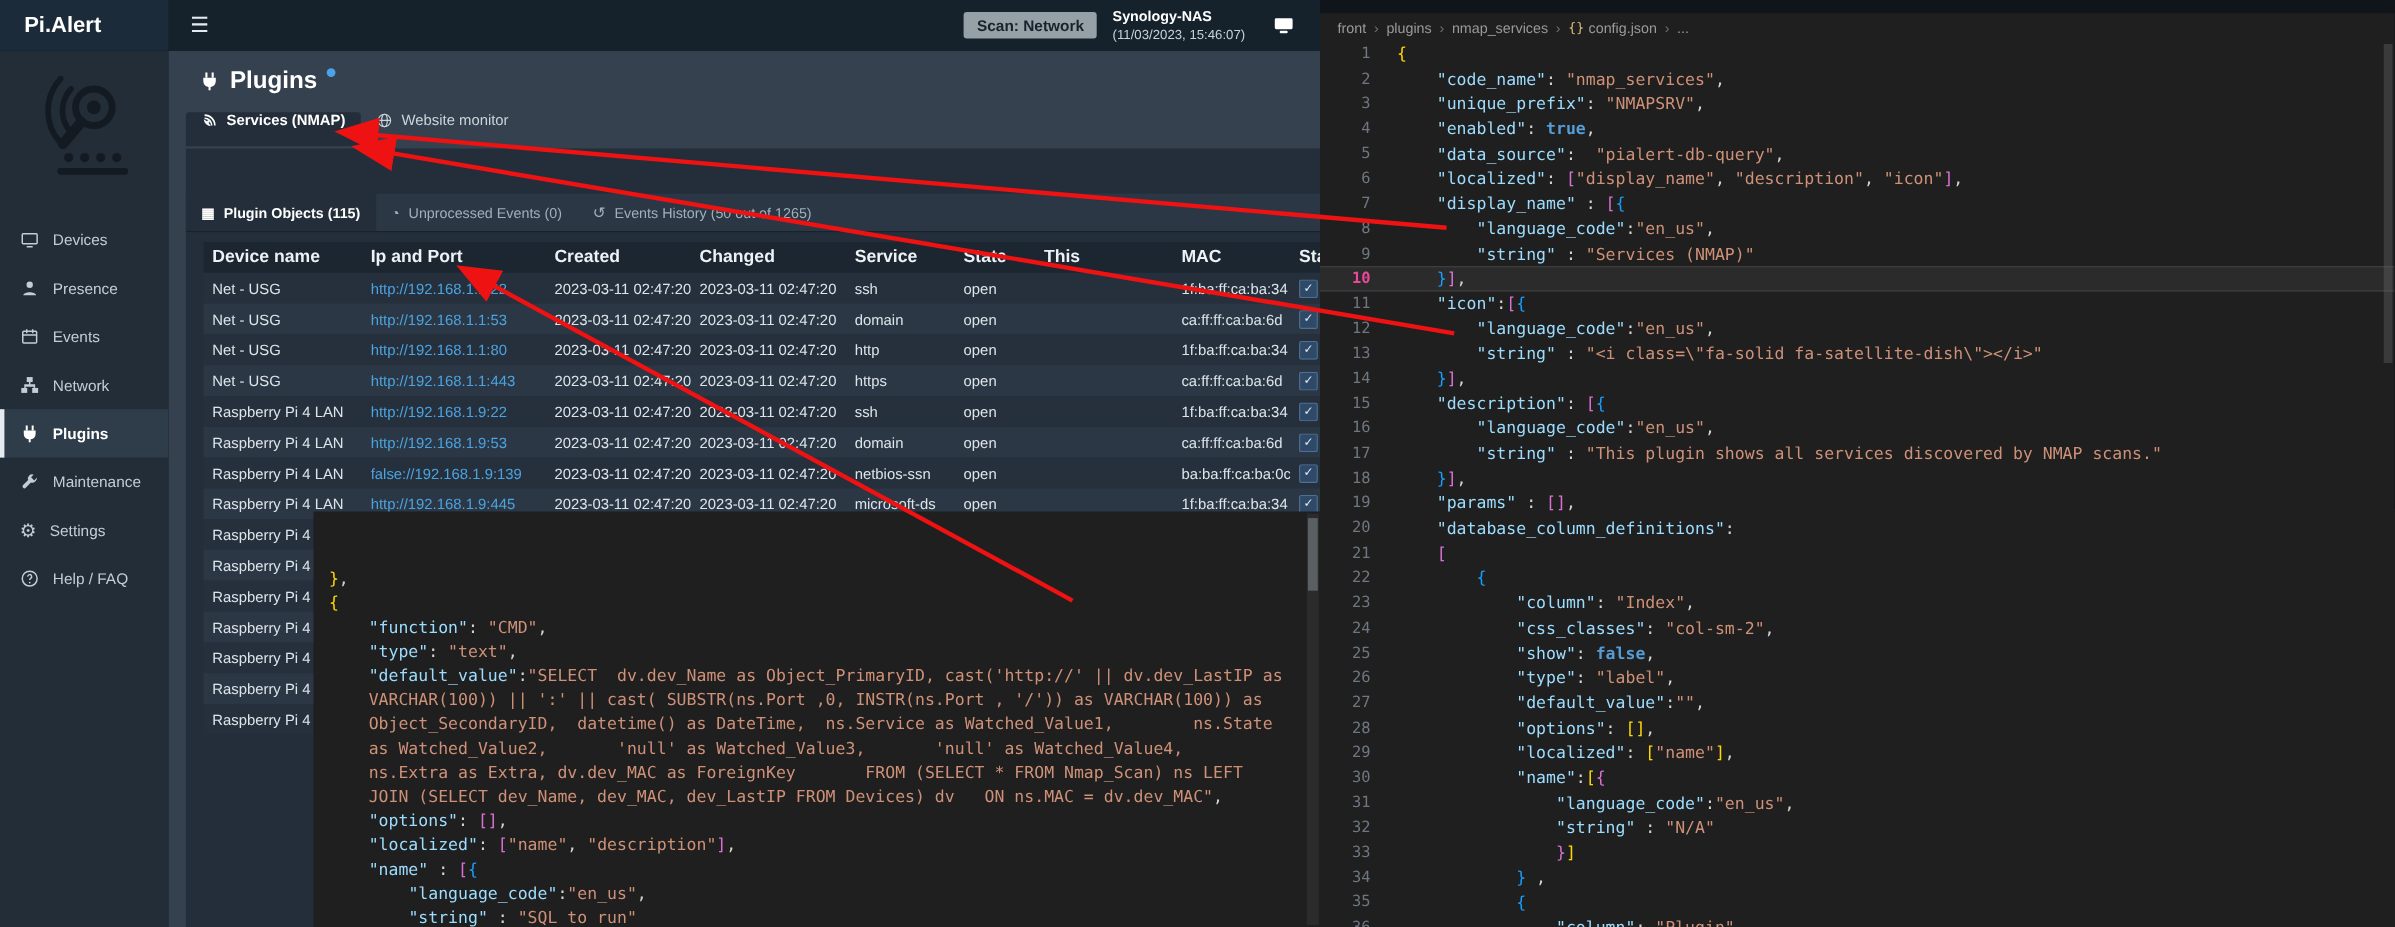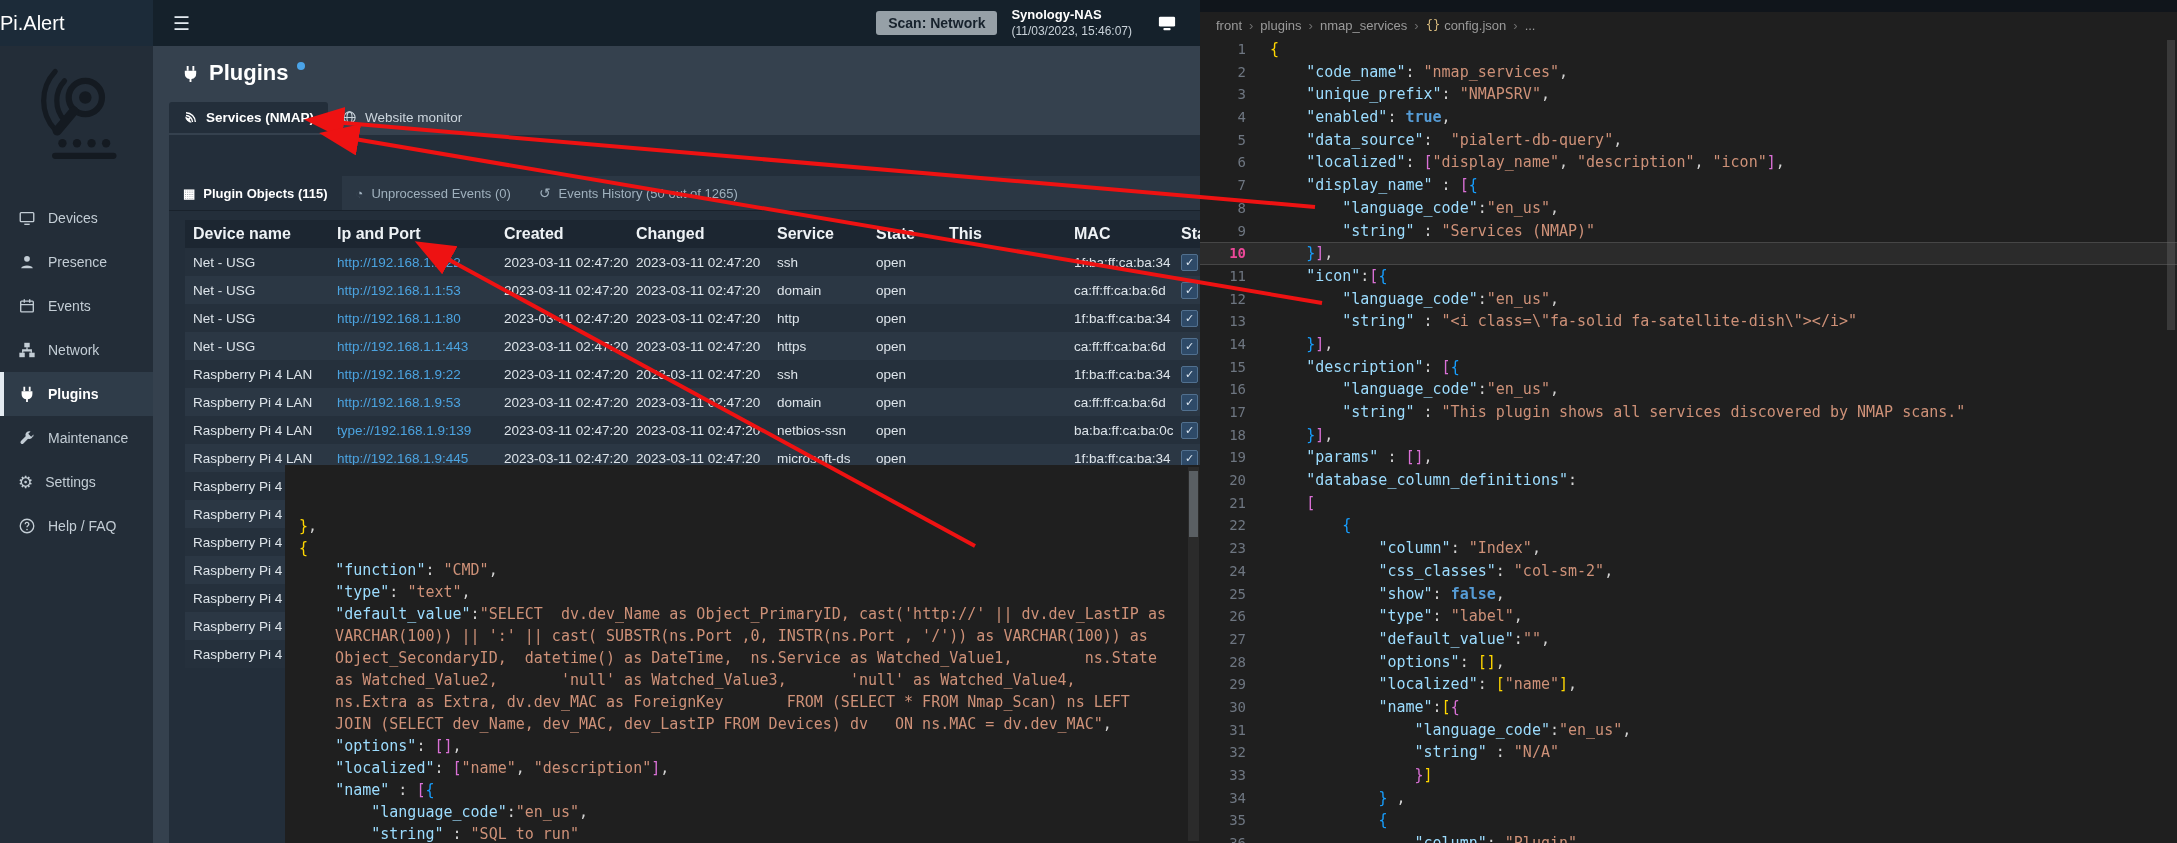--- a/index.html
+++ b/index.html
@@ -2,22 +2,22 @@
 <html><head>
 <meta charset="utf-8">
 <style>
   html,body{margin:0;padding:0;background:#10151b;}
   body{width:2177px;height:843px;position:relative;overflow:hidden;
        font-family:"Liberation Sans",sans-serif;-webkit-font-smoothing:antialiased;}
 
   
   #topbar{position:absolute;left:0;top:0;width:1200px;height:46px;background:#15212b;
           display:flex;align-items:center;z-index:3;}
-  .brand{width:153px;height:46px;background:#1c2b39;color:#fff;font-size:20px;font-weight:normal;
-         display:flex;align-items:center;box-sizing:border-box;flex:none;}
+  .brand{width:153px;height:46px;background:#1c2b39;color:#fff;font-size:20px;font-weight:bold;
+         display:flex;align-items:center;padding-left:22px;box-sizing:border-box;flex:none;}
   .hamburger{color:#e2e9ef;font-size:19px;margin-left:20px;cursor:pointer;}
   .topbar-spacer{flex:1;}
   .scan-badge{background:#96a0a7;color:#17222c;font-weight:bold;font-size:14px;
               padding:4px 12px;border-radius:3px;margin-right:14px;}
   .host-block{margin-right:24px;line-height:1.3;}
   .host-name{color:#fff;font-weight:bold;font-size:13px;}
   .host-time{color:#c9d2d9;font-size:12px;}
   .header-icon{margin-right:22px;display:flex;align-items:center;cursor:pointer;}
 
   
@@ -30,21 +30,21 @@
   .mi.active{background:#2f3c49;color:#fff;border-left:4px solid #e4ebf1;padding-left:14px;font-weight:bold;}
   .gi{font-size:17px;line-height:1;}
 
   
   #content{position:absolute;left:153px;top:46px;width:1047px;bottom:0;background:#35414e;overflow:hidden;z-index:1;}
   .page-head{display:flex;align-items:flex-start;gap:9px;padding:14px 0 0 28px;color:#fff;height:30px;}
   .page-title{font-size:22px;font-weight:bold;line-height:26px;}
   .title-badge{width:8px;height:8px;background:#4aa3e8;border-radius:50%;margin-top:2px;}
   .head-icon{margin-top:4px;display:flex;}
   .tabbar{display:flex;margin:12px 0 0 16px;height:31px;}
-  .tab{display:flex;align-items:center;gap:8px;padding:0 14px;font-size:13.5px;color:#ccd5dd;cursor:pointer;}
+  .tab{display:flex;align-items:flex-start;gap:8px;padding:0 14px;font-size:13.5px;color:#ccd5dd;cursor:pointer;}
   .tab.active{background:#232e3a;color:#fff;border-radius:3px 3px 0 0;font-weight:bold;}
   .card{position:absolute;left:16px;right:0;top:89px;bottom:0;background:#232e3a;overflow:hidden;}
   .subtabs{display:flex;margin-top:41px;background:#2b3744;border-bottom:1px solid #19222c;height:34px;}
   .stab{display:flex;align-items:center;gap:8px;padding:0 14px;font-size:13px;color:#9fb0bd;cursor:pointer;}
   .stab.active{background:#232e3a;color:#fff;font-weight:bold;}
 
   
   .table{margin:9px 0 0 16px;width:1028px;}
   .thead,.trow{display:grid;grid-template-columns:144px 167px 132px 141px 99px 73px 125px 107px 40px;
                height:28px;align-items:center;}
@@ -342,21 +342,21 @@
             <div class="td">domain</div>
             <div class="td">open</div>
             <div class="td"></div>
             <div class="td">ca:ff:ff:ca:ba:6d</div>
             <div class="td">
               <div class="cb">✓</div>
             </div>
           </div>
           <div class="trow">
             <div class="td">Raspberry Pi 4 LAN</div>
-            <div class="td"><span class="link">type://192.168.1.9:139</span></div>
+            <div class="td"><span class="link">false://192.168.1.9:139</span></div>
             <div class="td">2023-03-11 02:47:20</div>
             <div class="td">2023-03-11 02:47:20</div>
             <div class="td">netbios-ssn</div>
             <div class="td">open</div>
             <div class="td"></div>
             <div class="td">ba:ba:ff:ca:ba:0c</div>
             <div class="td">
               <div class="cb">✓</div>
             </div>
           </div>

